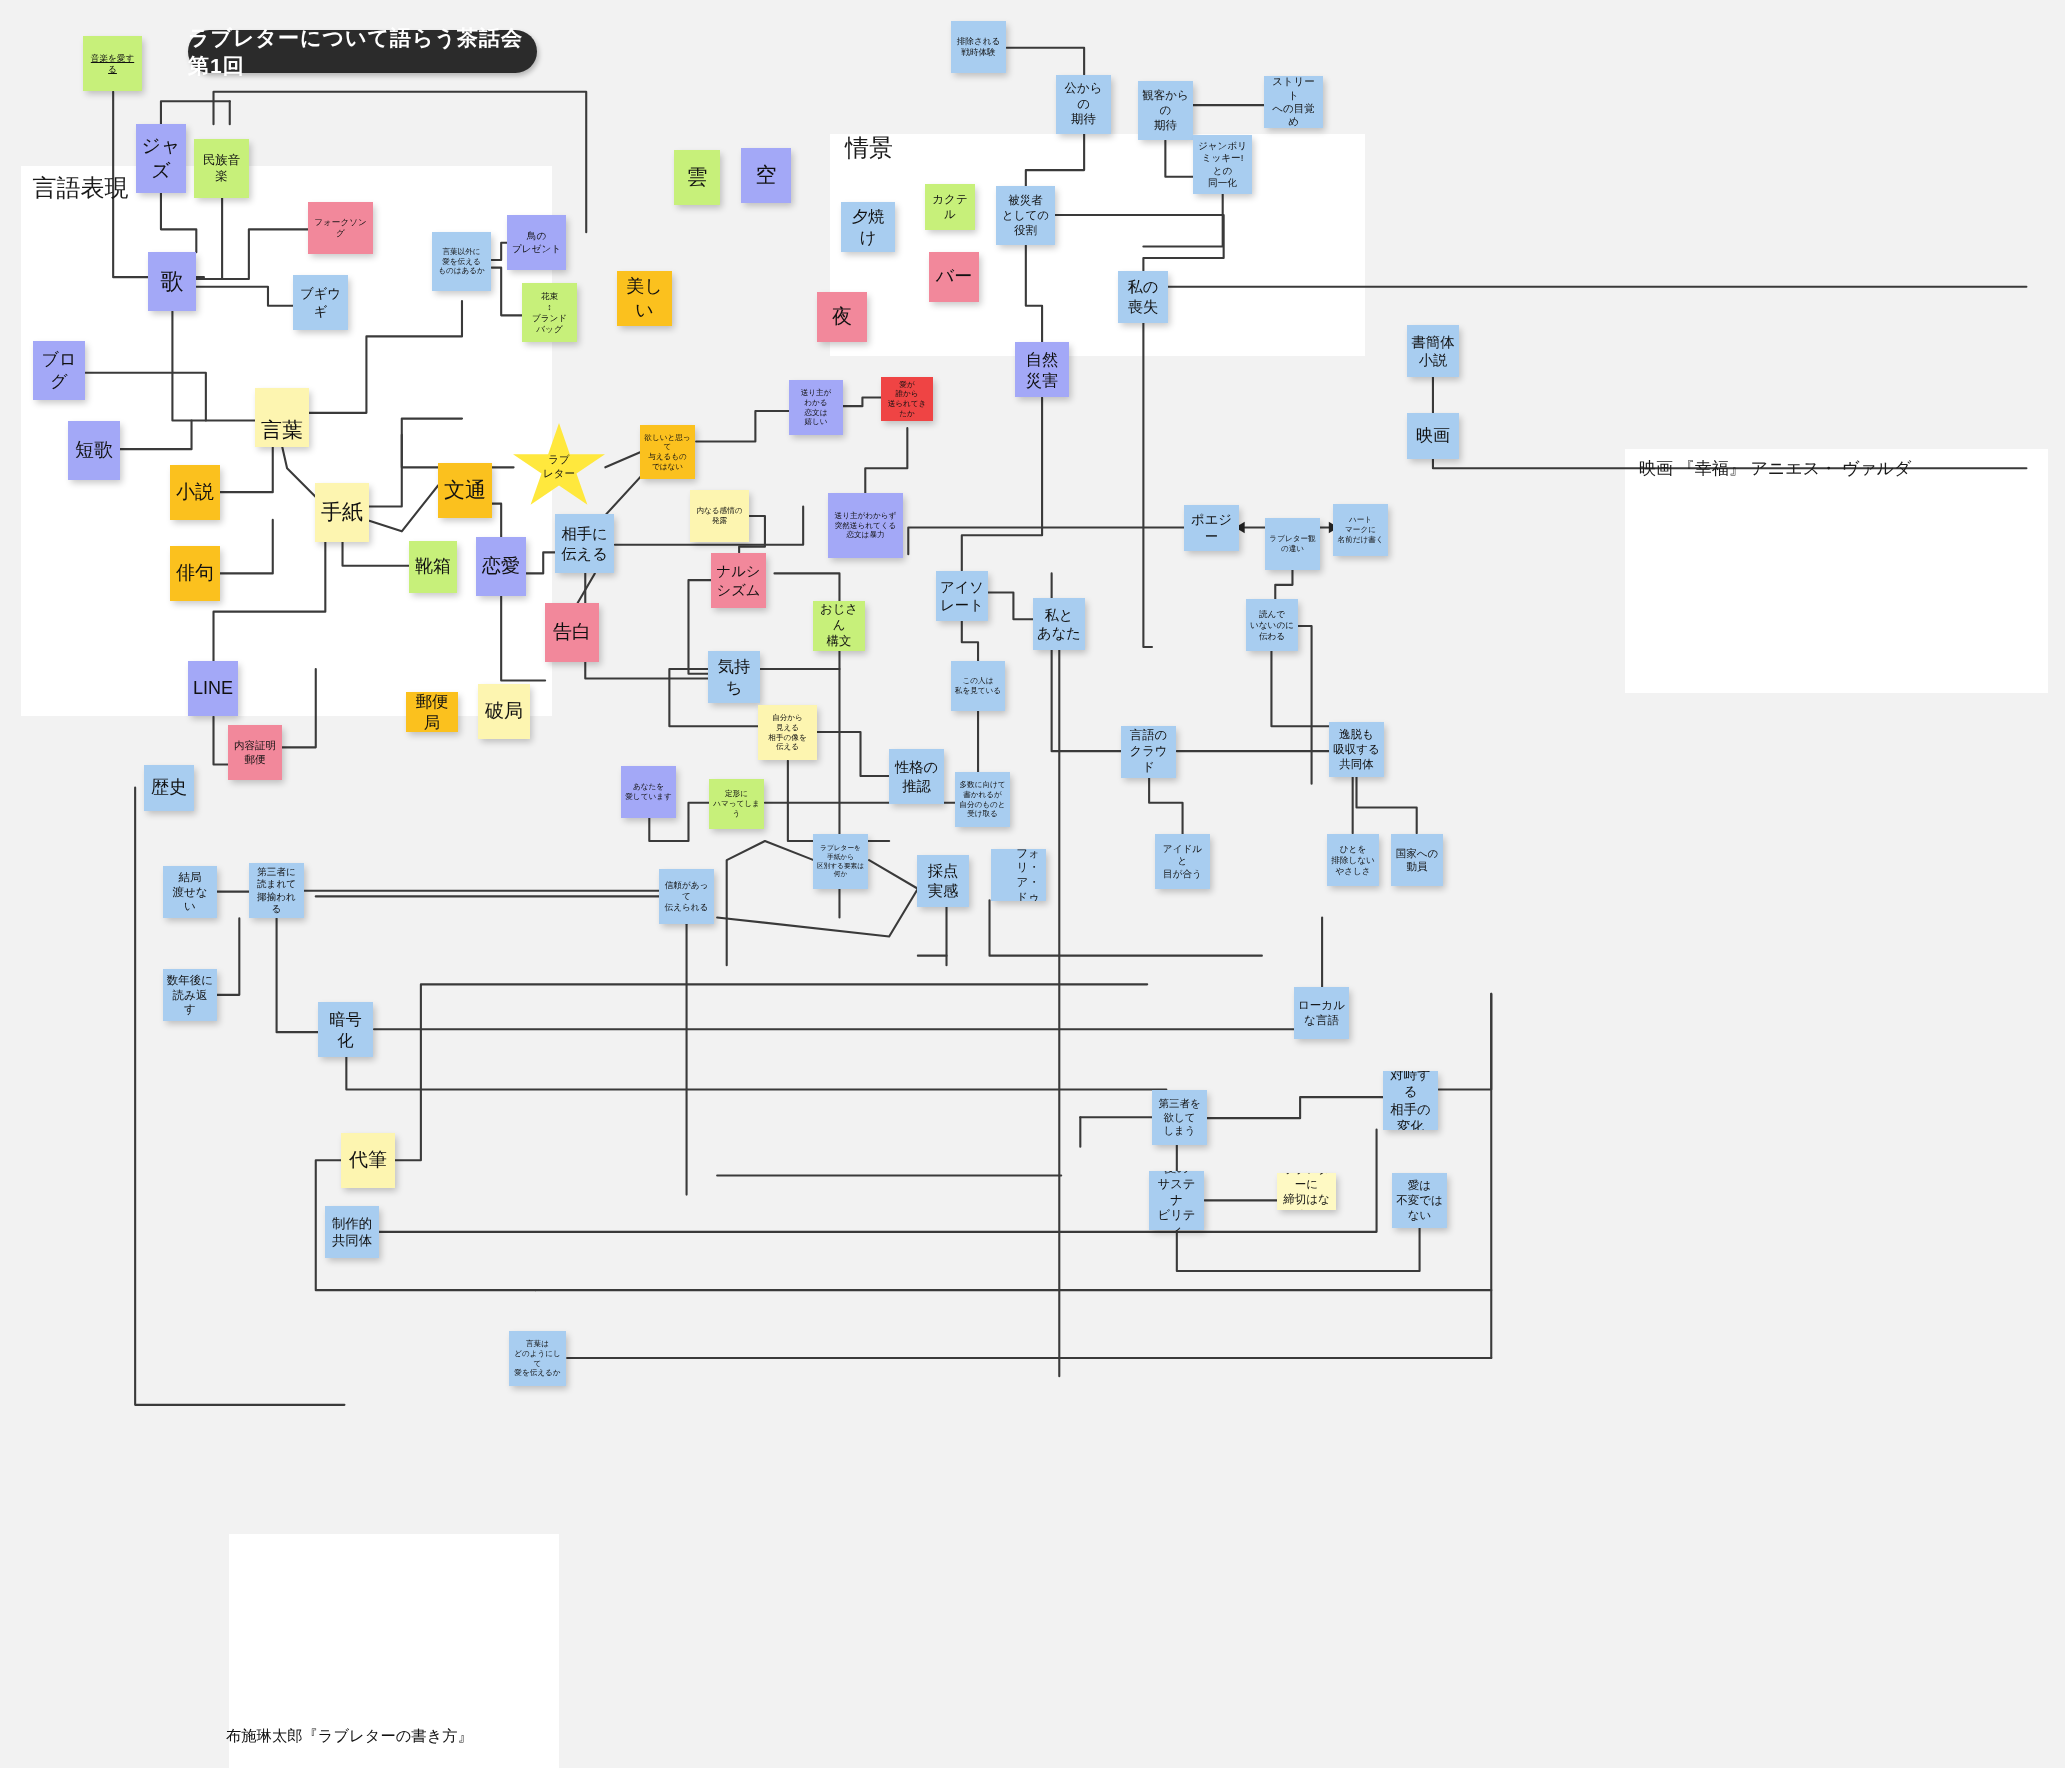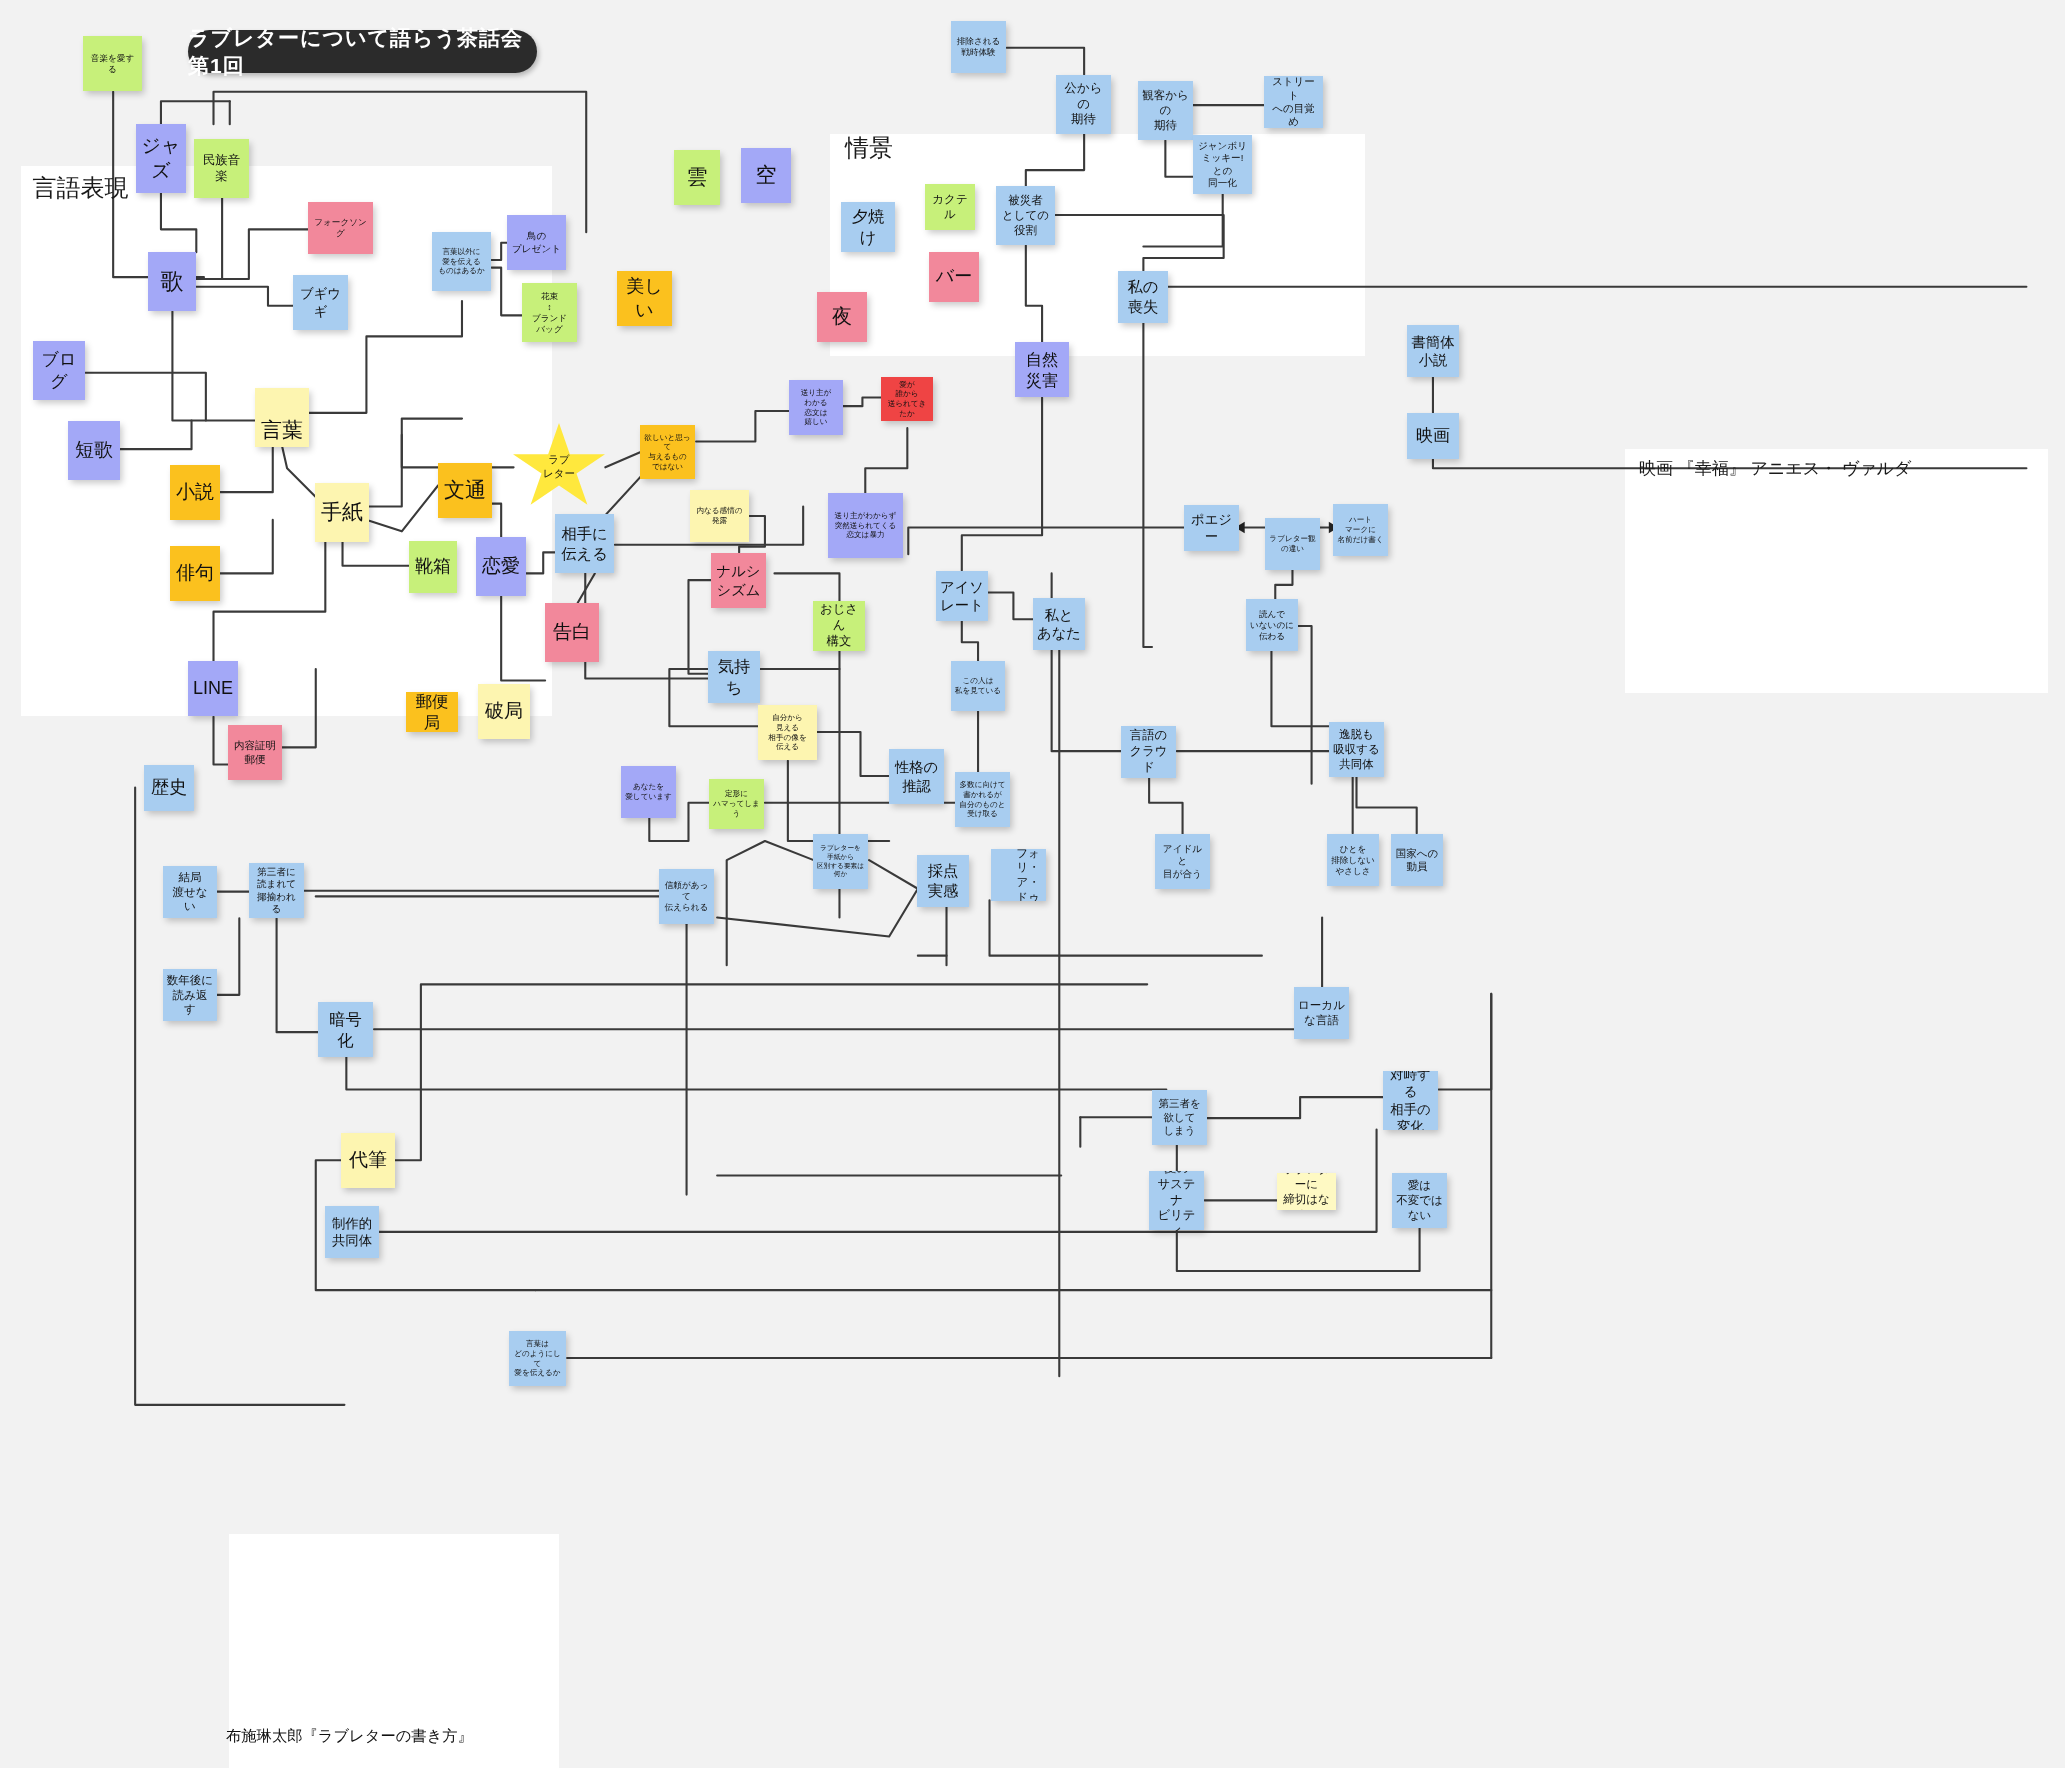--- a/index.html
+++ b/index.html
@@ -239,21 +239,21 @@
   <div class="title-pill" style="left: 188px; top: 30px; width: 349px; height: 43px; font-size: 21px; background: rgb(43, 43, 43);">
       <span>ラブレターについて語らう茶話会 第1回</span>
     </div>
   <div class="credit" style="left: 226px; top: 1726px; font-size: 15.3px;">布施琳太郎『ラブレターの書き方』</div>
 <div class="panel-label" style="left: 32.5px; top: 172px; font-size: 24px;">言語表現</div>
     <div class="panel-label" style="left: 845px; top: 132px; font-size: 24px;">情景</div>
     <div class="panel-label" style="left: 1639px; top: 457px; font-size: 17px;">映画 『幸福』 アニエス・ ヴァルダ</div>
     <div class="star" style="left: 513px; top: 423px; width: 92px; height: 88px; font-size: 10.5px; background: rgb(255, 232, 61);">
       <span>ラブ<br>レター</span>
     </div>
-    <div class="note" style="left: 83px; top: 36px; width: 59px; height: 55px; background: rgb(199, 240, 122); font-size: 8.6px;">
+    <div class="note" style="left: 83px; top: 36px; width: 59px; height: 55px; background: rgb(199, 240, 122); font-size: 8.6px; text-decoration: underline;">
       <span>音楽を愛する</span>
     </div>
     <div class="note" style="left: 136px; top: 124px; width: 50px; height: 69px; background: rgb(163, 168, 247); font-size: 19px;">
       <span>ジャズ</span>
     </div>
     <div class="note" style="left: 194px; top: 139px; width: 55px; height: 59px; background: rgb(199, 240, 122); font-size: 12.4px;">
       <span>民族音楽</span>
     </div>
     <div class="note" style="left: 308px; top: 202px; width: 65px; height: 52px; background: rgb(242, 136, 155); font-size: 8.6px;">
       <span>フォークソング</span>

